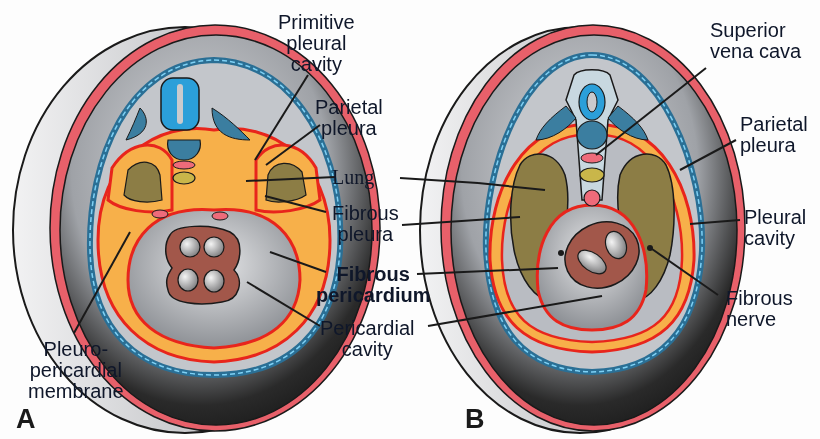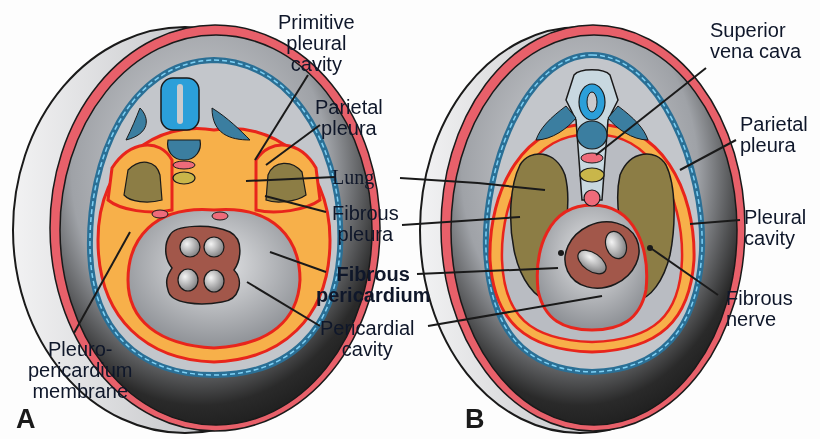--- a/index.html
+++ b/index.html
@@ -136,21 +136,21 @@
 <div class="lbl" style="left:315px; top:97px;">Parietal
 pleura</div>
 <div class="lbl" style="left:332px; top:167px;font-family:Liberation Serif, serif;">Lung</div>
 <div class="lbl" style="left:332px; top:203px;">Fibrous
 pleura</div>
 <div class="lbl" style="left:316px; top:264px;font-weight:bold;">Fibrous
 pericardium</div>
 <div class="lbl" style="left:320px; top:318px;">Pericardial
 cavity</div>
 <div class="lbl" style="left:28px; top:339px;">Pleuro-
-pericardium
+pericardial
 membrane</div>
 <div class="panel-letter" style="left:16px; top:405px;">A</div>
 
 <div class="lbl left" style="left:710px; top:20px;">Superior
 vena cava</div>
 <div class="lbl left" style="left:740px; top:114px;">Parietal
 pleura</div>
 <div class="lbl left" style="left:744px; top:207px;">Pleural
 cavity</div>
 <div class="lbl left" style="left:726px; top:288px;">Fibrous

